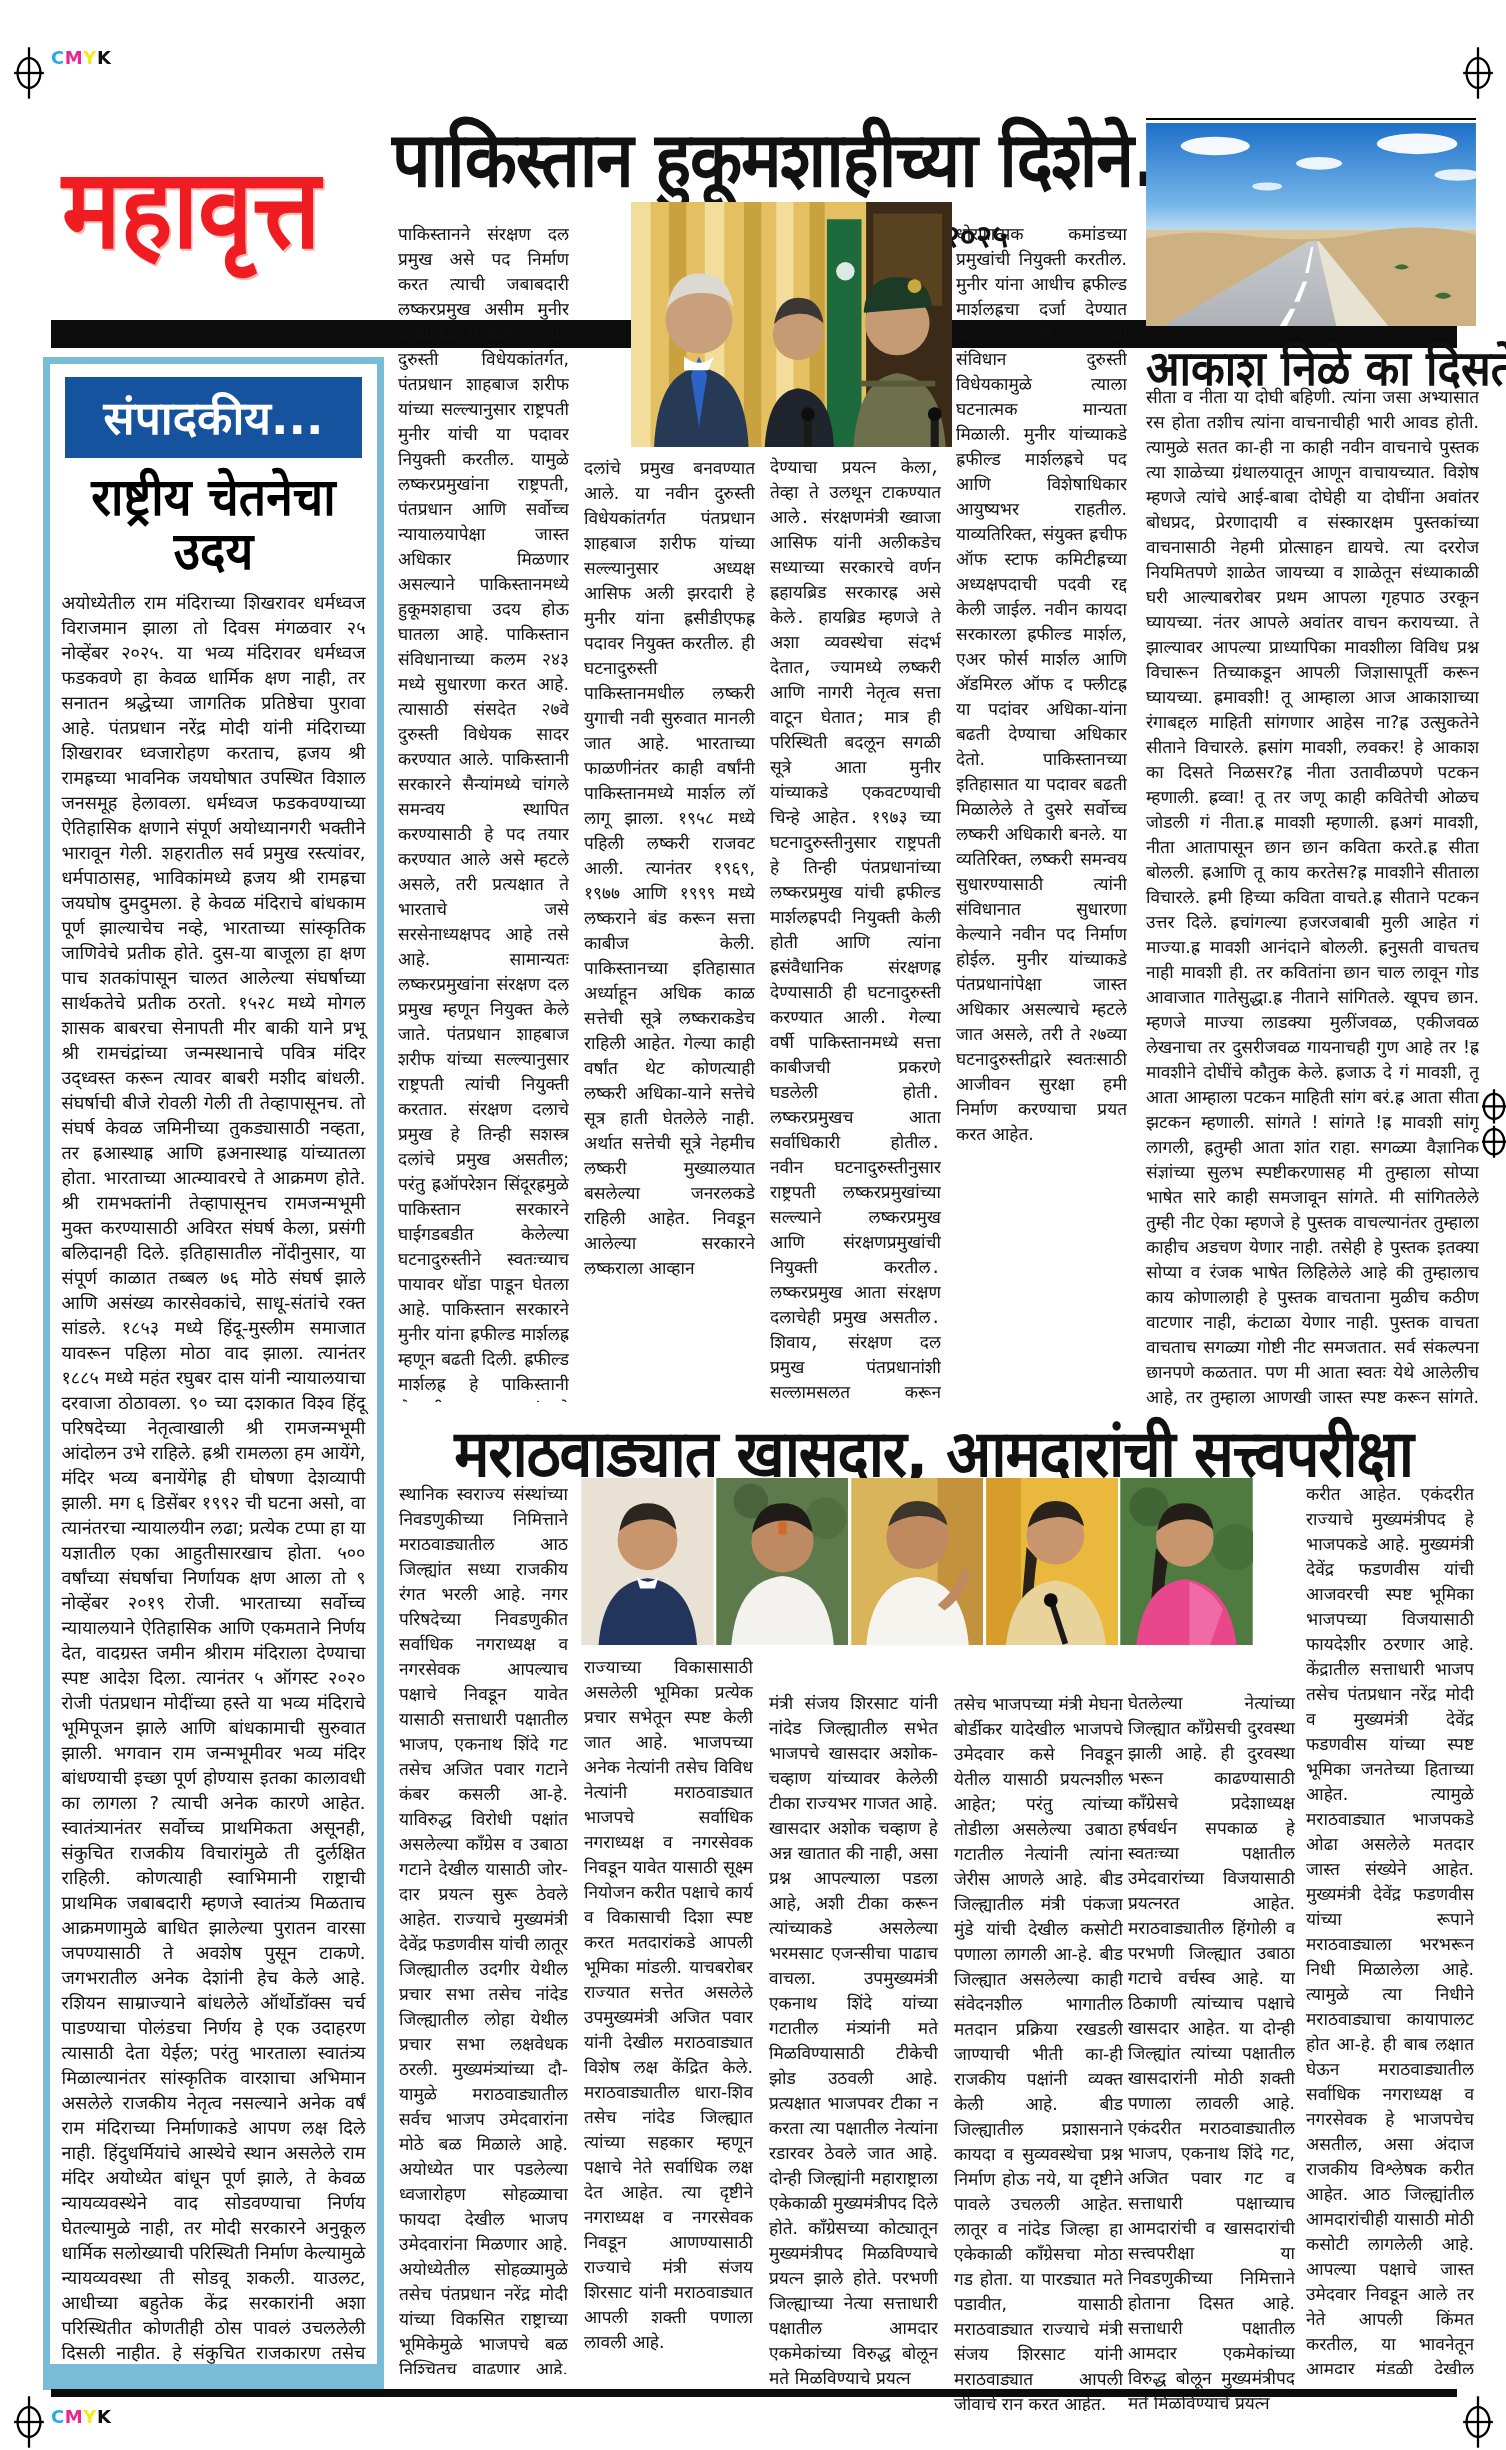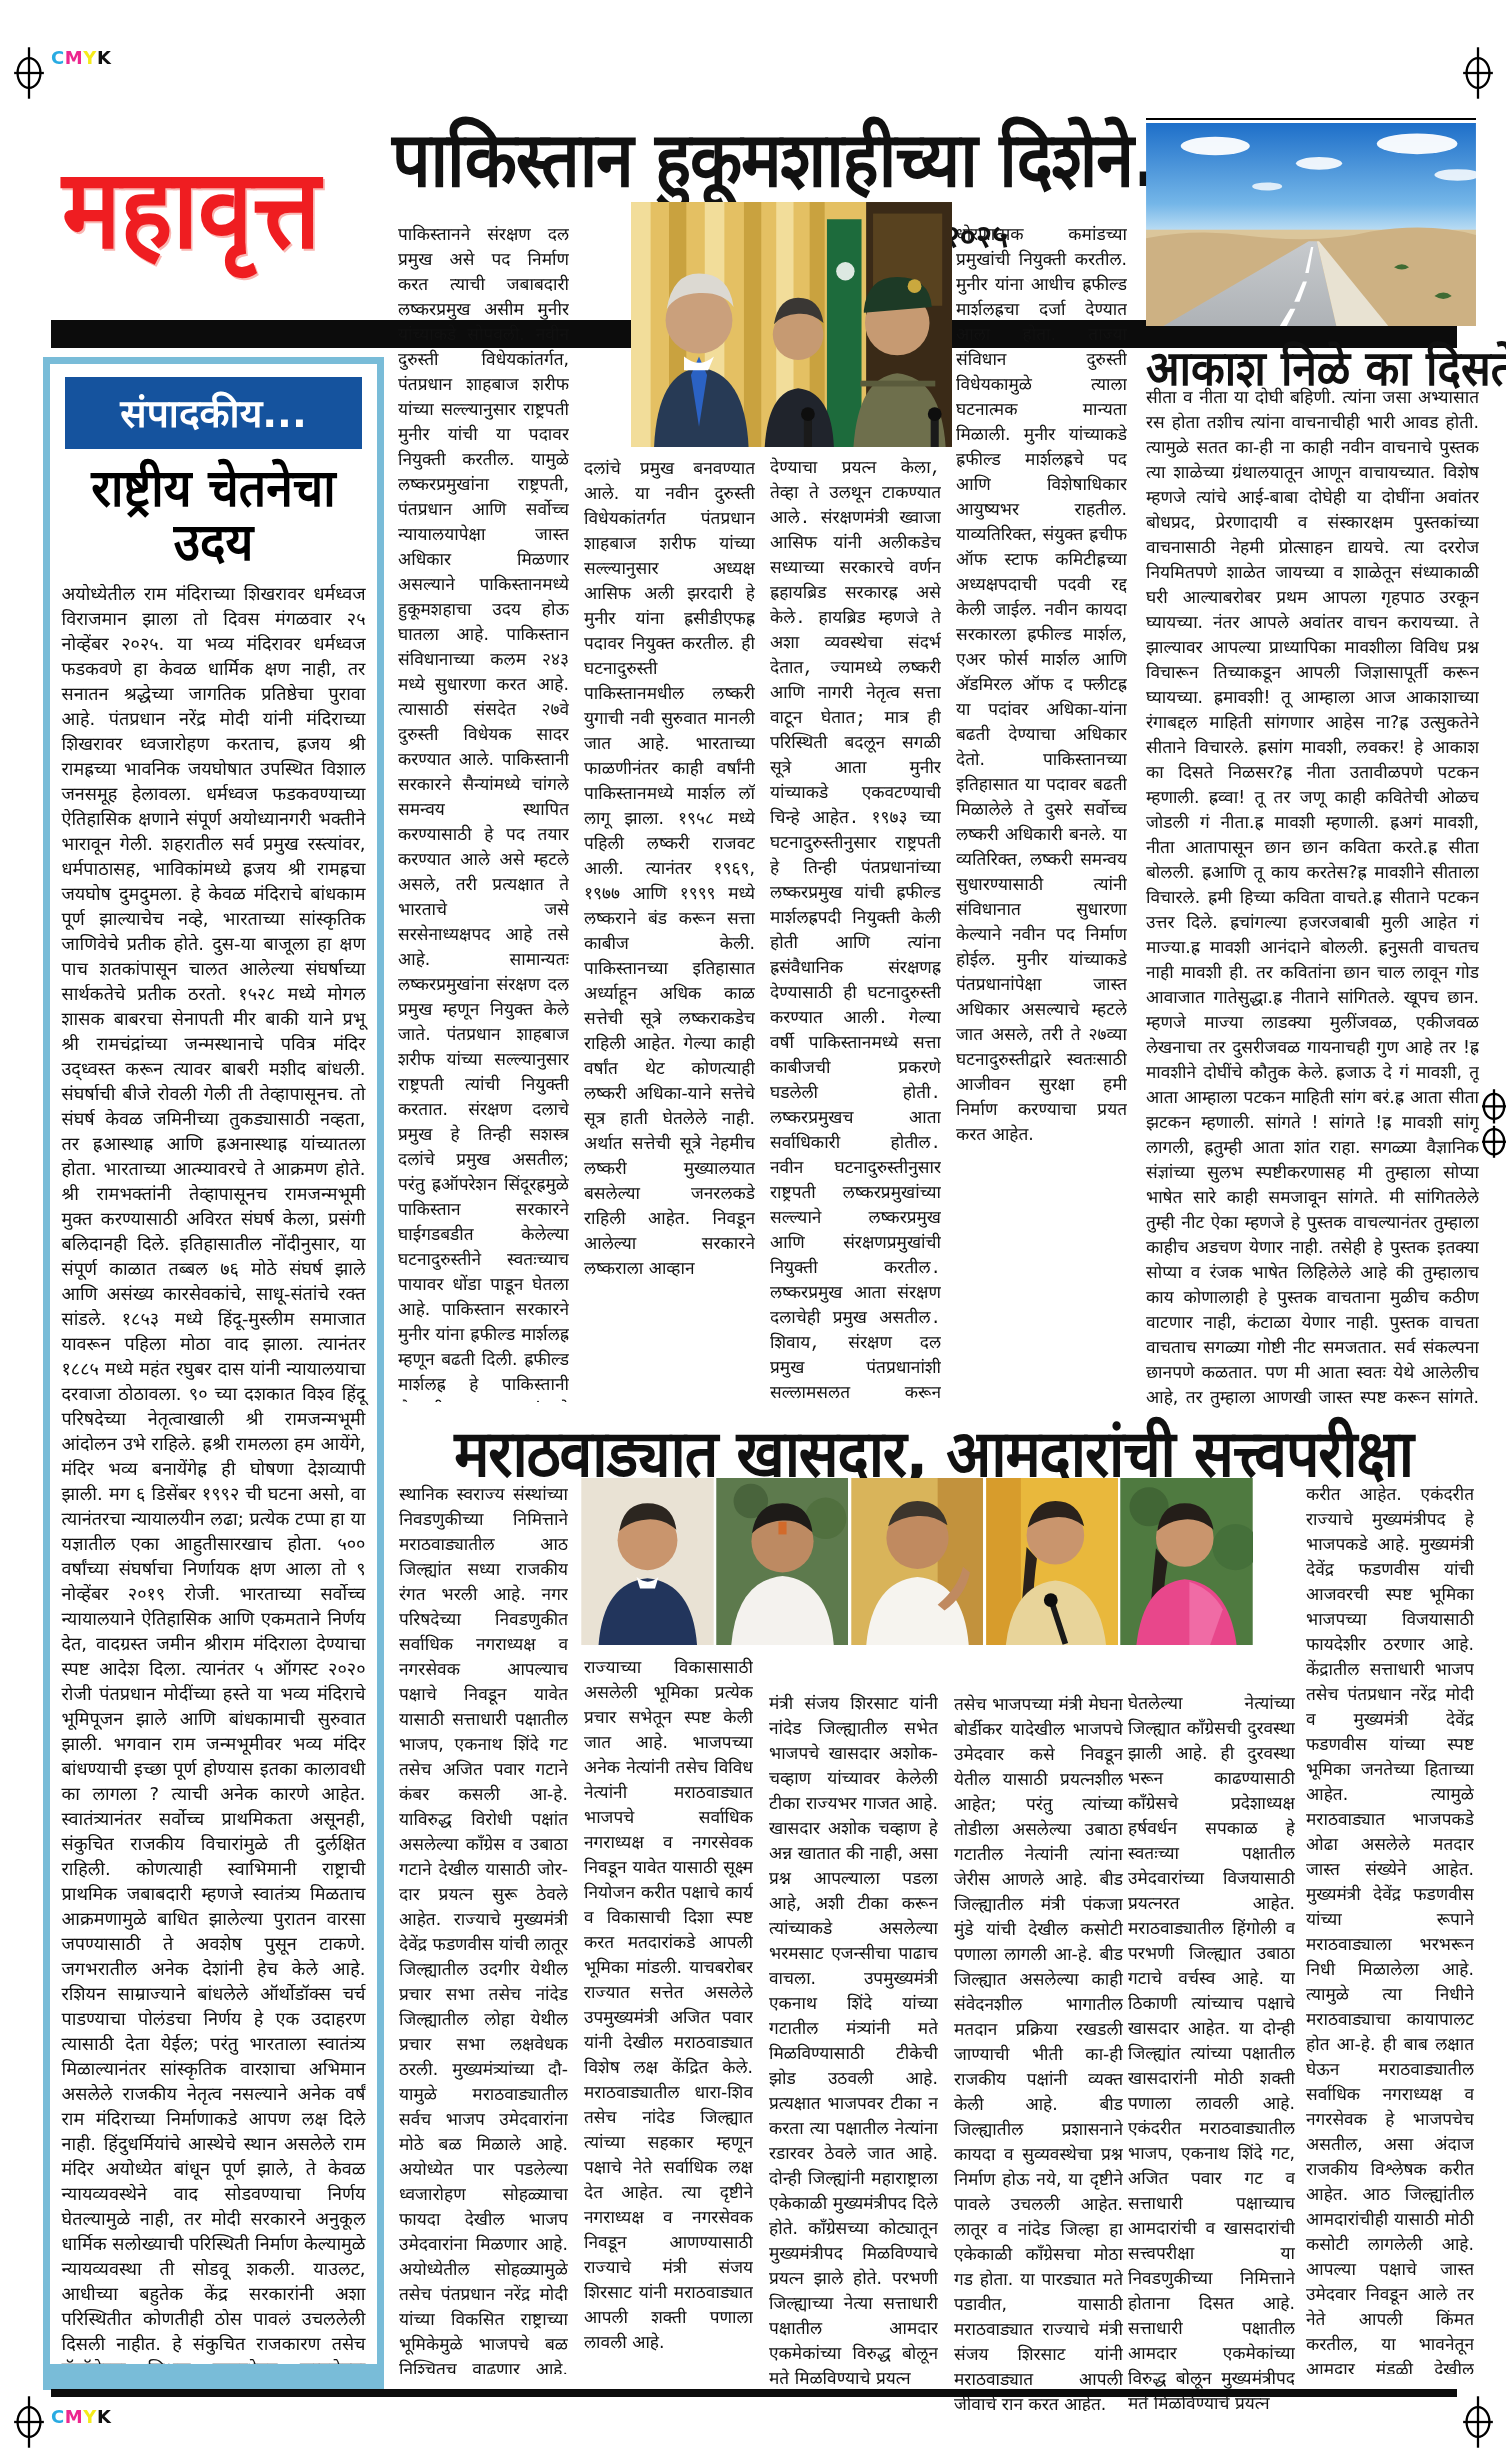--- a/index.html
+++ b/index.html
@@ -22,21 +22,21 @@
   .pageno{left:1320px;top:212px;width:138px;text-align:center;font-size:33px;font-weight:800;}
   .topbar{left:51px;top:320px;width:1406px;height:28px;background:#0c0c0c;}
 
   
   .edbox{
     left:43px;top:357px;width:341px;height:2033px;box-sizing:border-box;
     border:7px solid #79bcd8;border-bottom:26.5px solid #79bcd8;background:#fff;overflow:hidden;
     padding:9.2px 11.5px;
   }
   .edhead{
-    background:#15539e;color:#fff;text-align:center;font-size:39px;font-weight:900;
+    background:#15539e;color:#fff;text-align:center;font-size:46px;font-weight:900;
     padding:8px 0 11.5px;margin:3.5px 3.5px 11.5px;
   }
   .edtitle{text-align:center;font-size:48px;line-height:1.05;font-weight:900;color:#000;
     transform:scaleY(1.08);transform-origin:top center;margin-bottom:19.6px;}
   .edbody{font-size:18px;line-height:25px;text-align:justify;}
   .edbody p{margin:0 0 3.5px 0;text-indent:0;}
 
   
   .pak-head{
     left:392px;top:120px;width:743px;font-size:68px;font-weight:900;line-height:1.05;

